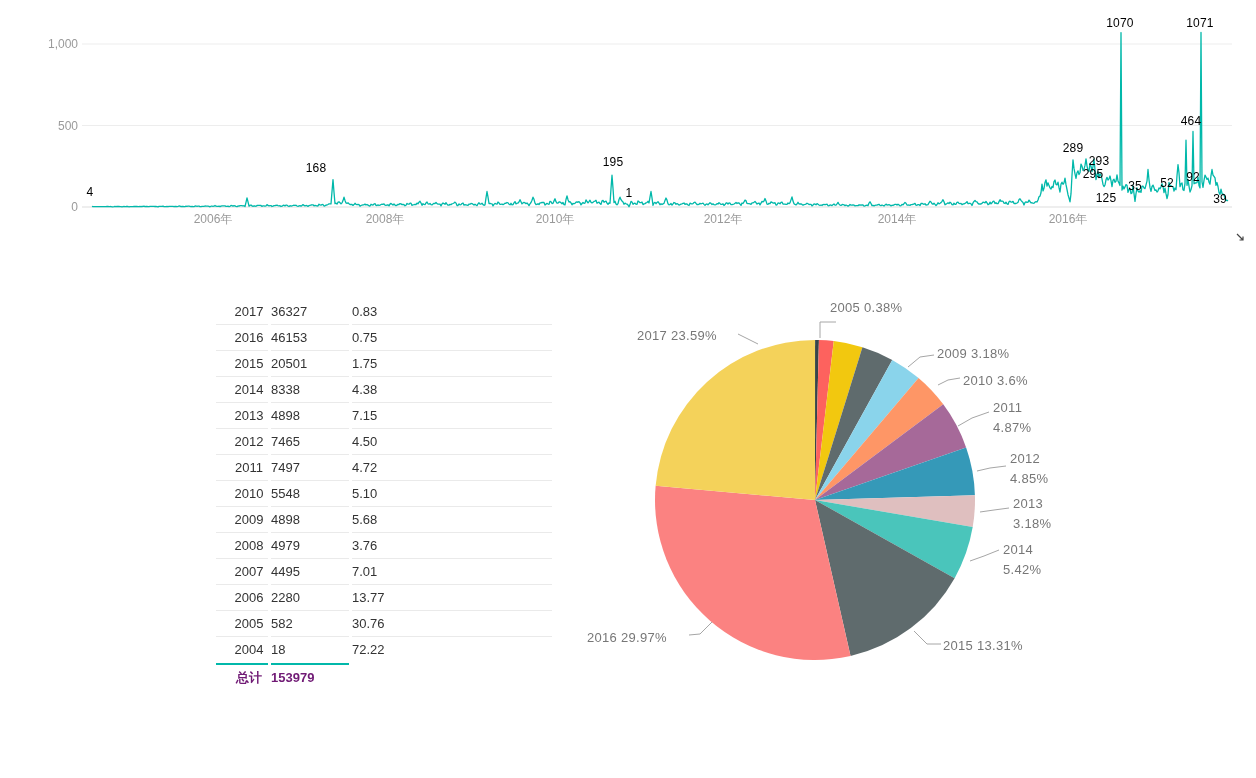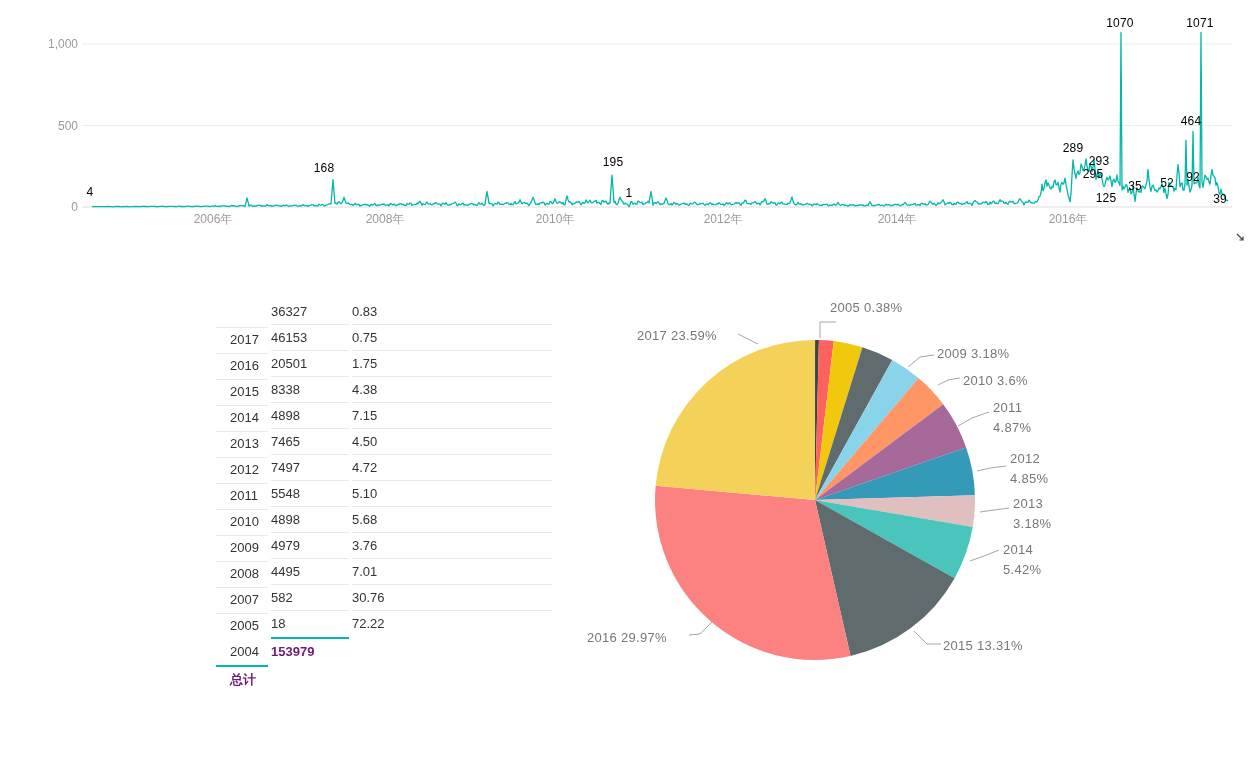--- a/index.html
+++ b/index.html
@@ -12,21 +12,21 @@
   #timeline-svg{position:absolute;left:0;top:0;}
   .tl-label{
     position:absolute;transform:translateX(-50%);
     font-size:12px;color:#000000;letter-spacing:.2px;white-space:nowrap;
   }
   #resize-handle{position:absolute;left:1234px;top:231px;width:12px;height:12px;}
 
   
   #table-visual{left:216px;top:299px;width:336px;}
   .t-row{display:flex;height:26px;line-height:26px;gap:3px;font-size:13px;color:#333;}
-  .t-row .c1{width:52px;padding-left:14px;box-sizing:border-box;text-align:left;margin-top:28px;}
+  .t-row .c1{width:52px;padding-left:14px;box-sizing:border-box;text-align:center;}
   .t-row .c2{width:78px;padding-right:8px;box-sizing:border-box;}
   .t-row .c3{flex:1;padding-right:23px;box-sizing:border-box;}
   .t-row.data .cell{border-bottom:1px solid #eaeaea;}
   .t-row.total .cell{border-top:2px solid #01B8AA;font-weight:bold;color:#701a75;}
   .t-row.total{font-size:13px;}
 
   
   #pie-visual{left:560px;top:296px;width:600px;height:420px;}
   #pie-svg{position:absolute;left:0;top:0;}
   .pie-label{
@@ -48,21 +48,21 @@
       <text x="213" y="223" text-anchor="middle" fill="#999999" font-size="12">2006年</text>
       <text x="385" y="223" text-anchor="middle" fill="#999999" font-size="12">2008年</text>
       <text x="555" y="223" text-anchor="middle" fill="#999999" font-size="12">2010年</text>
       <text x="723" y="223" text-anchor="middle" fill="#999999" font-size="12">2012年</text>
       <text x="897" y="223" text-anchor="middle" fill="#999999" font-size="12">2014年</text>
       <text x="1068" y="223" text-anchor="middle" fill="#999999" font-size="12">2016年</text>
       <path d="M92,206.3L93,206.6L94,206.7L95,206.7L96,206.7L97,206.7L98,206.6L99,206.6L100,206.6L101,206.6L102,206.7L103,206.7L104,206.7L105,206.7L106,206.7L107,206.5L108,206.5L109,206.6L110,206.6L111,206.5L112,206.8L113,206.8L114,206.7L115,206.5L116,206.6L117,206.4L118,206.5L119,206.5L120,206.6L121,206.6L122,206.8L123,206.6L124,206.5L125,206.6L126,206.5L127,206.3L128,206.5L129,206.8L130,206.6L131,206.6L132,206.6L133,206.6L134,206.3L135,206.5L136,206.4L137,206.5L138,206.6L139,206.7L140,206.5L141,206.7L142,206.5L143,206.3L144,206.2L145,206.6L146,206.5L147,206.5L148,206.7L149,206.7L150,206.4L151,206.4L152,206.4L153,206.3L154,206.4L155,206.5L156,206.5L157,206.6L158,206.8L159,206.3L160,206.3L161,206.4L162,206.4L163,206.1L164,206.6L165,206.7L166,206.6L167,206.4L168,206.6L169,206.3L170,206.3L171,206.3L172,206.3L173,206.4L174,206.7L175,206.5L176,206.4L177,206.6L178,206.4L179,206.0L180,206.2L181,206.6L182,206.4L183,206.5L184,206.7L185,206.6L186,206.2L187,206.3L188,206.1L189,206.2L190,206.4L191,206.6L192,206.3L193,206.7L194,206.6L195,206.2L196,206.0L197,206.4L198,206.2L199,206.1L200,206.6L201,206.7L202,206.4L203,206.3L204,206.4L205,206.0L206,206.1L207,206.1L208,206.2L209,206.4L210,206.8L211,206.2L212,206.2L213,206.3L214,206.2L215,205.5L216,206.2L217,206.4L218,206.3L219,206.2L220,206.7L221,206.2L222,205.9L223,205.9L224,205.8L225,205.9L226,206.4L227,206.3L228,206.1L229,206.6L230,206.3L231,205.5L232,205.6L233,206.2L234,205.7L235,205.9L236,206.4L237,206.7L238,205.9L239,206.1L240,205.7L241,205.6L242,205.6L243,206.0L244,205.7L245,206.5L246,202.3L247,198.0L248,201.8L249,206.1L250,205.4L251,205.0L252,205.9L253,206.3L254,205.9L255,206.0L256,206.3L257,205.5L258,205.4L259,205.3L260,205.4L261,205.5L262,206.4L263,205.8L264,205.9L265,206.1L266,205.9L267,204.6L268,205.4L269,205.8L270,205.6L271,205.6L272,206.5L273,206.1L274,205.6L275,205.5L276,205.3L277,205.2L278,205.6L279,205.8L280,205.7L281,206.5L282,206.2L283,205.4L284,205.2L285,205.9L286,205.1L287,205.2L288,206.0L289,206.5L290,205.7L291,206.1L292,205.8L293,205.5L294,205.2L295,205.5L296,205.2L297,206.0L298,206.3L299,205.9L300,205.7L301,206.2L302,205.4L303,204.6L304,205.4L305,205.9L306,205.5L307,205.7L308,206.4L309,205.6L310,205.3L311,205.0L312,204.9L313,204.8L314,205.8L315,205.3L316,205.6L317,206.0L318,205.9L319,204.2L320,204.9L321,205.1L322,204.6L323,204.5L324,206.0L325,205.8L326,205.1L327,205.0L328,204.5L329,203.8L330,203.8L331,203.9L332,191.6L333,179.6L334,192.2L335,203.7L336,203.2L337,204.1L338,202.2L339,201.8L340,202.8L341,203.9L342,202.9L343,200.6L344,197.2L345,200.4L346,202.9L347,203.3L348,202.8L349,203.8L350,204.6L351,204.3L352,204.5L353,205.4L354,204.6L355,203.3L356,204.3L357,204.7L358,204.4L359,204.7L360,206.2L361,205.5L362,205.2L363,204.9L364,204.8L365,204.1L366,205.0L367,204.5L368,205.1L369,205.8L370,206.0L371,204.3L372,204.9L373,205.0L374,204.0L375,203.7L376,205.4L377,205.5L378,204.9L379,205.5L380,205.2L381,204.5L382,204.2L383,204.3L384,203.8L385,205.2L386,205.4L387,205.0L388,204.8L389,205.9L390,204.1L391,203.4L392,204.2L393,205.1L394,203.9L395,205.1L396,205.7L397,205.2L398,204.3L399,204.5L400,203.6L401,203.9L402,204.6L403,204.3L404,204.7L405,205.8L406,205.2L407,203.4L408,204.2L409,204.2L410,203.2L411,203.2L412,205.4L413,204.8L414,204.7L415,204.5L416,204.5L417,203.1L418,203.8L419,202.2L420,201.3L421,203.0L422,205.3L423,203.7L424,204.4L425,204.7L426,202.9L427,202.0L428,203.8L429,204.2L430,203.4L431,204.7L432,204.9L433,204.1L434,203.3L435,203.5L436,202.5L437,203.7L438,204.1L439,204.2L440,204.2L441,205.9L442,204.0L443,203.0L444,203.6L445,204.3L446,202.7L447,204.1L448,205.2L449,205.1L450,204.4L451,204.7L452,203.8L453,203.5L454,203.0L455,202.1L456,203.1L457,205.5L458,205.5L459,203.9L460,204.9L461,204.7L462,203.5L463,203.0L464,205.1L465,204.7L466,204.8L467,205.1L468,205.5L469,204.0L470,204.3L471,203.5L472,203.6L473,204.3L474,205.1L475,204.2L476,205.0L477,205.6L478,203.9L479,202.8L480,204.0L481,204.1L482,203.1L483,204.6L484,205.3L485,204.9L486,197.8L487,191.5L488,197.2L489,203.5L490,203.5L491,203.7L492,203.8L493,205.9L494,204.4L495,203.4L496,203.8L497,204.1L498,202.0L499,202.9L500,204.4L501,204.4L502,204.0L503,204.7L504,204.1L505,203.1L506,203.3L507,202.5L508,202.9L509,204.2L510,204.8L511,203.3L512,204.8L513,204.6L514,202.9L515,201.6L516,203.9L517,203.2L518,203.2L519,201.9L520,199.7L521,201.7L522,203.9L523,202.9L524,202.4L525,202.8L526,203.7L527,203.0L528,204.2L529,205.6L530,203.8L531,202.5L532,200.3L533,197.2L534,199.3L535,203.2L536,204.5L537,204.4L538,203.7L539,204.6L540,202.9L541,202.9L542,202.4L543,202.5L544,202.4L545,205.1L546,204.1L547,203.4L548,204.0L549,204.3L550,201.3L551,201.7L552,203.5L553,203.3L554,200.9L555,198.8L556,201.7L557,203.1L558,203.2L559,202.0L560,201.9L561,202.7L562,203.8L563,202.5L564,204.6L565,204.8L566,199.5L567,195.9L568,199.7L569,202.1L570,201.6L571,202.9L572,204.8L573,203.4L574,203.8L575,203.2L576,202.2L577,201.8L578,202.3L579,201.6L580,202.7L581,204.9L582,203.5L583,202.4L584,203.3L585,203.1L586,199.9L587,201.5L588,202.9L589,201.6L590,200.2L591,202.3L592,202.8L593,202.4L594,201.4L595,201.1L596,200.3L597,203.2L598,202.6L599,202.2L600,203.6L601,204.4L602,200.8L603,200.4L604,202.3L605,201.5L606,201.1L607,203.2L608,204.4L609,202.9L610,203.3L611,188.7L612,175.2L613,188.4L614,202.7L615,201.3L616,203.9L617,204.8L618,203.6L619,199.5L620,197.2L621,199.7L622,201.0L623,202.0L624,204.2L625,203.1L626,203.8L627,204.1L628,205.0L629,206.8L630,204.6L631,201.4L632,202.0L633,204.3L634,203.4L635,203.1L636,204.2L637,204.3L638,200.9L639,201.8L640,202.7L641,202.7L642,202.0L643,204.6L644,203.9L645,203.6L646,202.9L647,202.5L648,201.3L649,203.0L650,197.1L651,191.5L652,197.9L653,205.3L654,203.0L655,202.4L656,203.7L657,202.5L658,201.7L659,203.2L660,204.7L661,203.7L662,204.5L663,203.9L664,203.4L665,200.4L666,198.0L667,200.1L668,203.8L669,204.8L670,204.5L671,203.5L672,205.1L673,203.9L674,202.5L675,202.9L676,204.3L677,203.6L678,204.1L679,205.1L680,204.7L681,204.2L682,203.9L683,203.3L684,203.0L685,204.4L686,203.9L687,204.0L688,205.0L689,205.5L690,203.2L691,203.6L692,204.0L693,203.6L694,202.5L695,202.1L696,203.4L697,204.7L698,204.5L699,204.4L700,203.3L701,203.8L702,203.5L703,203.2L704,204.4L705,205.4L706,204.3L707,203.9L708,204.9L709,203.7L710,202.7L711,203.4L712,204.6L713,203.8L714,204.7L715,204.8L716,204.6L717,203.7L718,204.0L719,202.7L720,203.6L721,204.4L722,204.4L723,203.8L724,205.5L725,204.6L726,203.0L727,203.0L728,204.0L729,203.0L730,203.2L731,204.7L732,204.6L733,204.3L734,204.0L735,203.4L736,202.4L737,203.5L738,202.8L739,203.0L740,204.2L741,205.4L742,203.0L743,203.5L744,201.9L745,200.2L746,200.7L747,203.4L748,203.7L749,203.7L750,203.9L751,204.3L752,202.9L753,202.9L754,202.3L755,201.5L756,202.7L757,204.1L758,203.3L759,203.0L760,204.9L761,203.2L762,201.4L763,201.9L764,201.0L765,198.5L766,200.9L767,204.1L768,204.4L769,203.3L770,203.7L771,201.9L772,202.4L773,203.0L774,203.1L775,202.7L776,205.1L777,204.8L778,203.0L779,203.1L780,203.8L781,202.4L782,202.1L783,204.0L784,204.2L785,204.2L786,204.4L787,204.3L788,203.0L789,203.7L790,202.8L791,199.9L792,196.9L793,201.1L794,203.7L795,204.4L796,204.9L797,204.0L798,202.3L799,203.8L800,204.0L801,203.9L802,204.4L803,205.2L804,204.6L805,204.4L806,204.1L807,203.2L808,203.8L809,204.5L810,204.3L811,204.3L812,205.9L813,205.1L814,204.0L815,204.1L816,204.8L817,203.6L818,204.3L819,205.0L820,205.5L821,205.0L822,205.5L823,204.6L824,204.5L825,204.6L826,204.5L827,204.2L828,205.6L829,205.8L830,205.0L831,205.2L832,205.6L833,204.6L834,204.0L835,205.1L836,205.1L837,203.8L838,202.4L839,204.1L840,205.1L841,205.4L842,204.7L843,204.5L844,204.8L845,205.7L846,205.0L847,205.5L848,206.1L849,205.6L850,204.5L851,205.1L852,205.1L853,204.8L854,205.1L855,205.9L856,205.7L857,205.6L858,205.6L859,204.9L860,205.0L861,205.2L862,205.0L863,204.9L864,206.2L865,205.9L866,205.3L867,205.2L868,205.7L869,203.1L870,201.8L871,203.5L872,205.6L873,205.3L874,205.9L875,205.4L876,205.2L877,205.1L878,204.7L879,204.3L880,205.3L881,205.7L882,205.0L883,205.5L884,206.0L885,205.1L886,204.1L887,205.0L888,204.8L889,204.7L890,205.1L891,205.9L892,205.2L893,205.5L894,204.8L895,204.4L896,204.3L897,205.1L898,204.2L899,204.9L900,205.9L901,205.6L902,204.3L903,204.9L904,203.6L905,202.4L906,203.2L907,205.0L908,205.1L909,205.0L910,205.4L911,204.6L912,204.5L913,204.3L914,203.9L915,203.4L916,205.3L917,205.1L918,204.6L919,204.7L920,205.6L921,203.5L922,203.3L923,203.9L924,204.3L925,203.7L926,205.0L927,204.9L928,204.6L929,202.8L930,201.3L931,202.0L932,203.6L933,204.3L934,203.3L935,204.4L936,205.6L937,204.5L938,202.7L939,203.9L940,203.3L941,202.6L942,201.3L943,199.7L944,201.8L945,204.8L946,204.1L947,203.5L948,202.8L949,203.6L950,202.2L951,203.0L952,204.7L953,204.8L954,203.2L955,204.3L956,204.3L957,202.3L958,202.1L959,203.4L960,203.6L961,203.4L962,204.7L963,204.0L964,203.9L965,203.4L966,202.8L967,201.6L968,203.7L969,203.5L970,203.2L971,203.8L972,205.5L973,202.9L974,201.4L975,200.5L976,201.7L977,201.8L978,203.4L979,204.1L980,203.9L981,204.0L982,203.4L983,202.1L984,202.3L985,202.9L986,201.5L987,202.9L988,204.7L989,204.2L990,202.2L991,203.9L992,202.8L993,201.4L994,201.2L995,203.5L996,202.7L997,203.7L998,203.7L999,201.6L1000,199.7L1001,201.3L1002,201.0L1003,201.3L1004,203.2L1005,203.5L1006,202.2L1007,203.8L1008,204.4L1009,201.7L1010,201.1L1011,202.1L1012,202.1L1013,201.4L1014,203.5L1015,203.3L1016,203.5L1017,203.0L1018,202.4L1019,199.6L1020,198.8L1021,200.3L1022,201.5L1023,202.4L1024,205.0L1025,202.6L1026,201.8L1027,202.5L1028,202.1L1029,200.1L1030,201.5L1031,202.8L1032,202.7L1033,203.3L1034,203.2L1035,202.1L1036,201.7L1037,202.0L1038,200.0L1039,196.7L1040,196.1L1041,192.8L1042,184.1L1043,190.9L1044,188.3L1045,182.4L1046,179.8L1047,186.1L1048,182.8L1049,185.6L1050,187.9L1051,189.0L1052,186.4L1053,187.5L1054,181.6L1055,180.0L1056,184.4L1057,184.9L1058,182.1L1059,187.7L1060,192.0L1061,184.1L1062,182.2L1063,184.3L1064,182.9L1065,178.2L1066,184.7L1067,189.5L1068,194.7L1069,198.0L1070,201.8L1071,193.7L1072,175.3L1073,159.9L1074,168.4L1075,173.8L1076,178.3L1077,172.7L1078,170.9L1079,174.5L1080,172.7L1081,164.1L1082,166.2L1083,170.4L1084,169.1L1085,165.4L1086,158.9L1087,165.8L1088,170.5L1089,171.3L1090,163.3L1091,166.1L1092,171.5L1093,166.4L1094,159.2L1095,169.5L1096,179.6L1097,174.4L1098,171.6L1099,177.7L1100,173.8L1101,175.2L1102,179.1L1103,184.4L1104,186.6L1105,185.0L1106,179.8L1107,177.3L1108,180.1L1109,178.9L1110,176.0L1111,180.7L1112,186.7L1113,180.3L1114,179.3L1115,182.3L1116,181.2L1117,174.8L1118,181.0L1119,182.9L1120,185.5L1121,32.6L1122,190.2L1123,186.2L1124,189.0L1125,186.9L1126,184.6L1127,185.2L1128,192.3L1129,189.4L1130,188.8L1131,193.6L1132,193.0L1133,185.8L1134,193.6L1135,201.3L1136,193.7L1137,188.0L1138,191.0L1139,192.2L1140,190.8L1141,192.4L1142,186.2L1143,186.2L1144,187.9L1145,188.6L1146,184.9L1147,181.1L1148,169.5L1149,179.8L1150,187.4L1151,191.3L1152,186.5L1153,185.1L1154,187.7L1155,190.4L1156,189.9L1157,192.1L1158,190.8L1159,187.9L1160,188.9L1161,186.8L1162,183.6L1163,186.4L1164,192.6L1165,188.2L1166,193.7L1167,198.5L1168,194.5L1169,182.4L1170,185.8L1171,185.9L1172,186.4L1173,186.6L1174,191.1L1175,188.0L1176,189.7L1177,175.8L1178,164.6L1179,172.9L1180,186.7L1181,183.7L1182,182.9L1183,189.8L1184,190.5L1185,183.3L1186,140.2L1187,185.3L1188,179.9L1189,186.2L1190,192.0L1191,189.5L1192,185.7L1193,131.4L1194,183.8L1195,183.0L1196,183.0L1197,182.6L1198,177.1L1199,185.4L1200,187.9L1201,32.4L1202,181.9L1203,187.3L1204,180.3L1205,175.1L1206,177.1L1207,179.4L1208,178.1L1209,182.2L1210,184.2L1211,175.6L1212,169.5L1213,175.1L1214,176.4L1215,177.9L1216,185.3L1217,182.6L1218,186.5L1219,192.5L1220,194.5L1221,189.2L1222,193.4L1223,194.2L1224,194.7L1225,198.2L1226,200.6L1227,200.2L1228,200.9" fill="none" stroke="#01B8AA" stroke-width="1.3" stroke-linejoin="round"></path>
     </svg>
   <div id="timeline-labels">
       <span class="tl-label" style="left: 90px; top: 185px;">4</span>
-      <span class="tl-label" style="left: 324px; top: 161px; text-align: center;">168</span>
+      <span class="tl-label" style="left: 316px; top: 161px; text-align: center;">168</span>
       <span class="tl-label" style="left: 613px; top: 155px;">195</span>
       <span class="tl-label" style="left: 629px; top: 186px;">1</span>
       <span class="tl-label" style="left: 1073px; top: 141px;">289</span>
       <span class="tl-label" style="left: 1099px; top: 154px;">293</span>
       <span class="tl-label" style="left: 1093px; top: 167px;">295</span>
       <span class="tl-label" style="left: 1106px; top: 191px;">125</span>
       <span class="tl-label" style="left: 1120px; top: 16px;">1070</span>
       <span class="tl-label" style="left: 1135px; top: 179px;">35</span>
       <span class="tl-label" style="left: 1167px; top: 176px;">52</span>
       <span class="tl-label" style="left: 1193px; top: 170px;">92</span>
@@ -123,20 +123,25 @@
     </div>
     <div class="t-row data">
       <div class="cell c1">2008</div>
       <div class="cell c2">4979</div>
       <div class="cell c3">3.76</div>
     </div>
     <div class="t-row data">
       <div class="cell c1">2007</div>
       <div class="cell c2">4495</div>
       <div class="cell c3">7.01</div>
+    </div>
+    <div class="t-row data">
+      <div class="cell c1">2006</div>
+      <div class="cell c2">2280</div>
+      <div class="cell c3">13.77</div>
     </div>
     <div class="t-row data">
       <div class="cell c1">2005</div>
       <div class="cell c2">582</div>
       <div class="cell c3">30.76</div>
     </div>
     <div class="t-row data last">
       <div class="cell c1" style="border-bottom: none;">2004</div>
       <div class="cell c2" style="border-bottom: none;">18</div>
       <div class="cell c3" style="border-bottom: none;">72.22</div>

